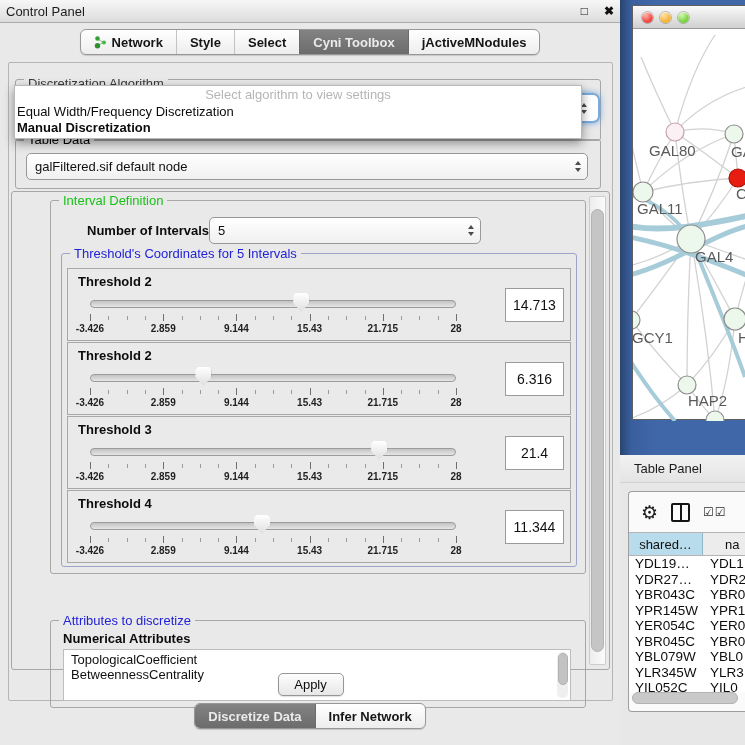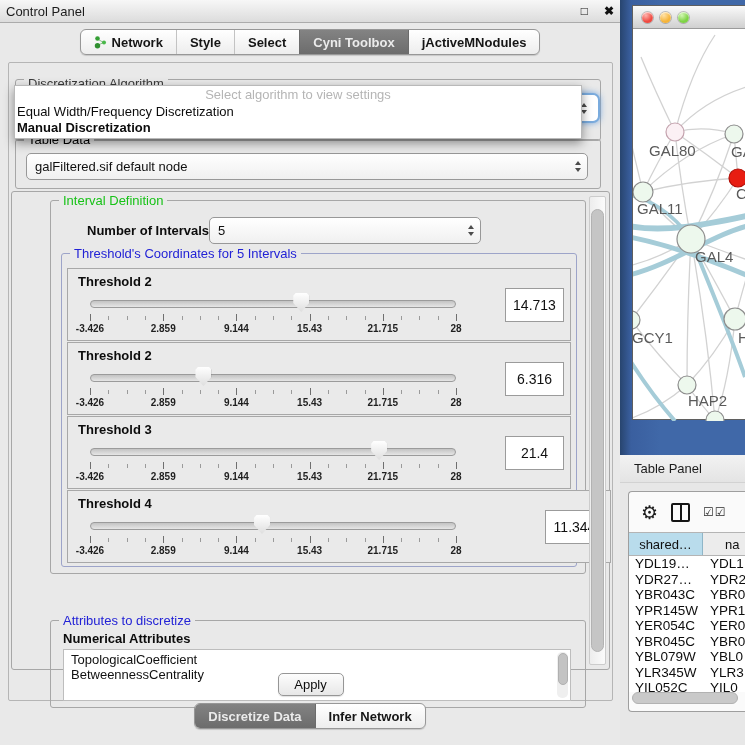--- a/index.html
+++ b/index.html
@@ -314,21 +314,21 @@
                       <span class="ticklabel" style="left: 0%;">-3.426</span>
                       <span class="ticklabel" style="left: 20%;">2.859</span>
                       <span class="ticklabel" style="left: 40%;">9.144</span>
                       <span class="ticklabel" style="left: 60%;">15.43</span>
                       <span class="ticklabel" style="left: 80%;">21.715</span>
                       <span class="ticklabel" style="left: 100%;">28</span>
                     </div>
                   </div>
                   <div class="th-value">21.4</div>
                 </div>
-                <div class="th-panel" style="top: 236px; padding-left: 40px;">
+                <div class="th-panel" style="top: 236px;">
                   <div class="th-label">Threshold 4</div>
                   <div class="th-slider">
                     <div class="th-track"></div>
                     <div class="th-thumb" style="left: calc(47% - 8px);"></div>
                     <div class="th-ticks">
                       <div class="tick major" style="left: 0%;"></div>
                       <div class="tick" style="left: 5%;"></div>
                       <div class="tick" style="left: 10%;"></div>
                       <div class="tick" style="left: 15%;"></div>
                       <div class="tick major" style="left: 20%;"></div>

